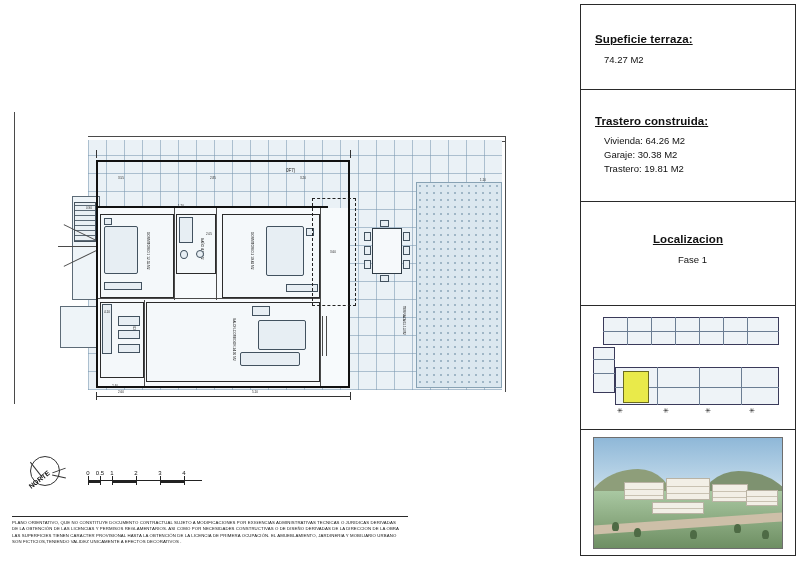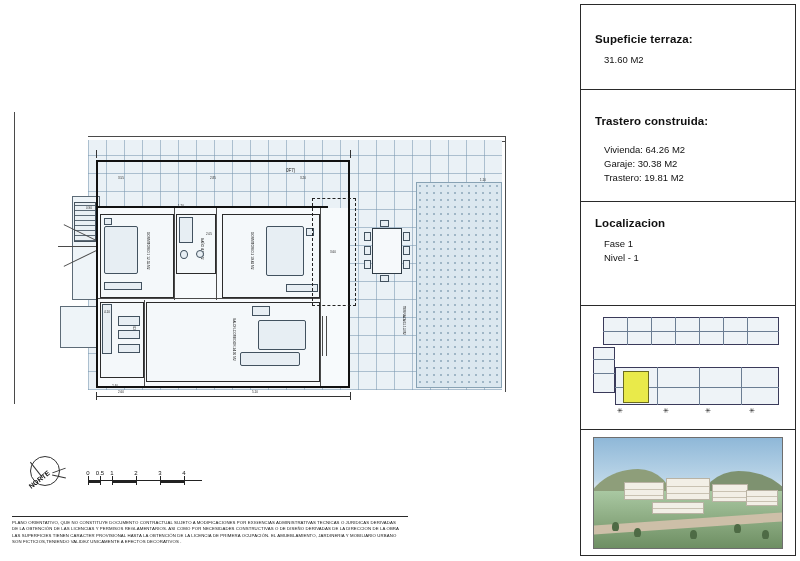--- a/index.html
+++ b/index.html
@@ -43,20 +43,21 @@
     width: 100%;
     box-sizing: border-box;
     padding: 0 14px;
   }
   .blk h3 {
     margin: 0;
     font-size: 11.5px;
     font-weight: bold;
     color: #111;
     letter-spacing: .1px;
+    text-decoration: underline;
   }
   .blk p {
     margin: 0;
     font-size: 9.5px;
     color: #111;
     line-height: 1.45;
     padding-left: 9px;
   }
 
   
@@ -467,34 +468,33 @@
 
   <div class="panel">
 
     <div class="panel-sep" style="top:84px;"></div>
     <div class="panel-sep" style="top:196px;"></div>
     <div class="panel-sep" style="top:300px;"></div>
     <div class="panel-sep" style="top:424px;"></div>
 
     <div class="blk" style="top:28px;">
       <h3>Supeficie terraza:</h3>
-      <p style="margin-top:8px;">31.60 M2</p>
+      <p style="margin-top:8px;">74.27 M2</p>
     </div>
 
     <div class="blk" style="top:110px;">
       <h3>Trastero construida:</h3>
-      <p style="margin-top:16px;">Vivienda: 64.26 M2</p>
+      <p style="margin-top:7px;">Vivienda: 64.26 M2</p>
       <p>Garaje:   30.38 M2</p>
       <p>Trastero: 19.81 M2</p>
     </div>
 
-    <div class="blk" style="top:212px;">
+    <div class="blk" style="top:228px;text-align:center;">
       <h3>Localizacion</h3>
       <p style="margin-top:8px;">Fase 1</p>
-      <p>Nivel - 1</p>
     </div>
 
     <div class="keyplan">
 
       <div class="kp-box" style="left:10px;top:2px;width:176px;height:28px;"></div>
       <div class="kp-line" style="left:34px;top:2px;width:1px;height:28px;"></div>
       <div class="kp-line" style="left:58px;top:2px;width:1px;height:28px;"></div>
       <div class="kp-line" style="left:82px;top:2px;width:1px;height:28px;"></div>
       <div class="kp-line" style="left:106px;top:2px;width:1px;height:28px;"></div>
       <div class="kp-line" style="left:130px;top:2px;width:1px;height:28px;"></div>

